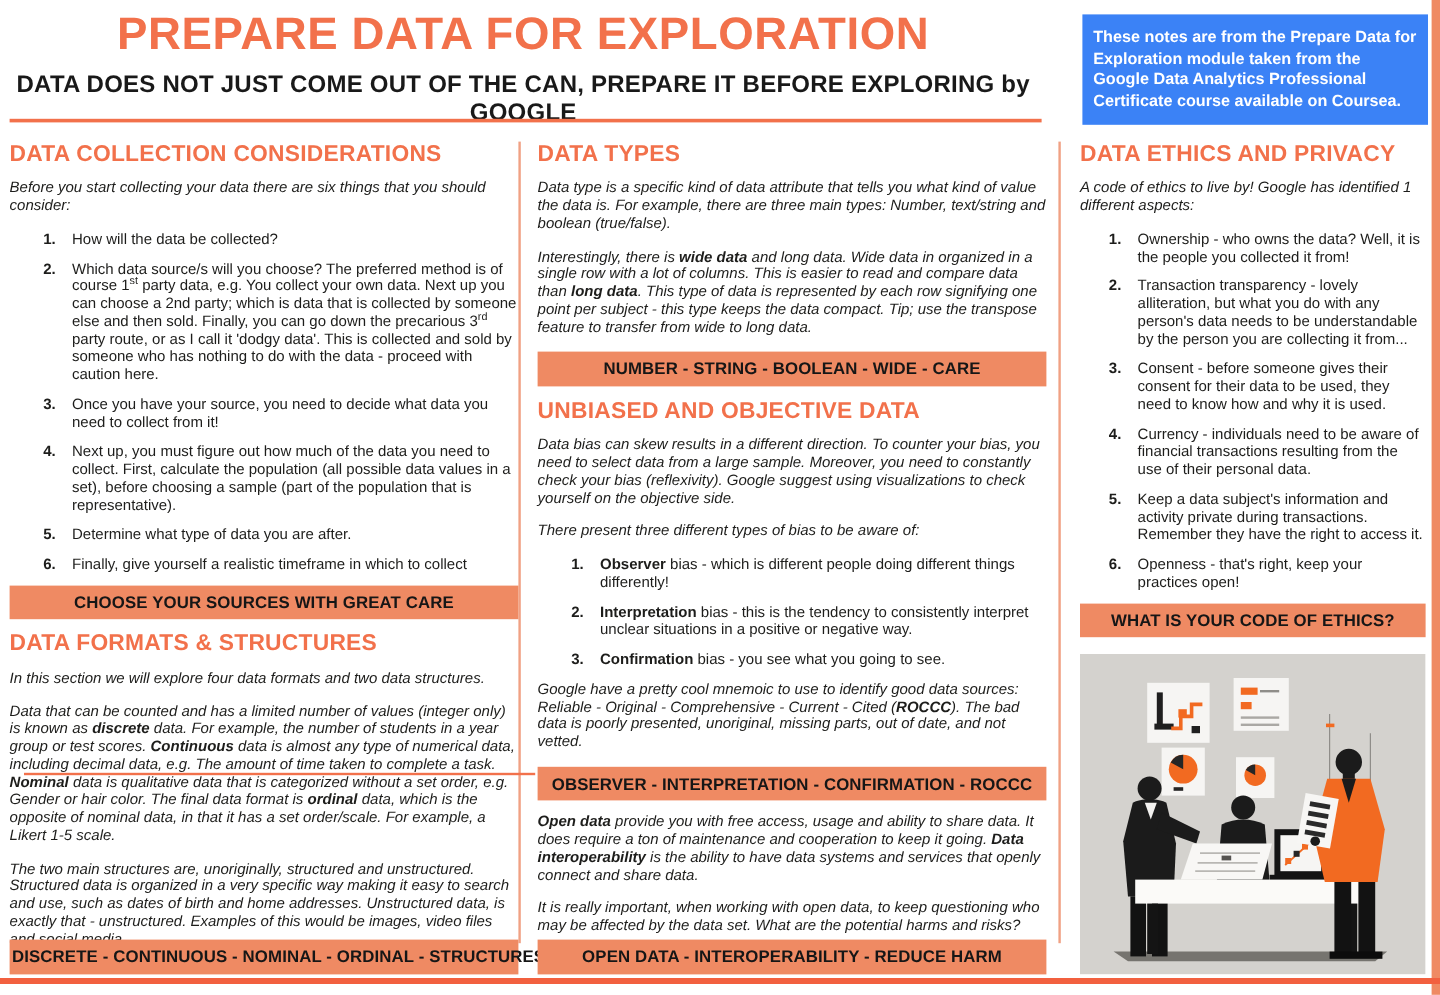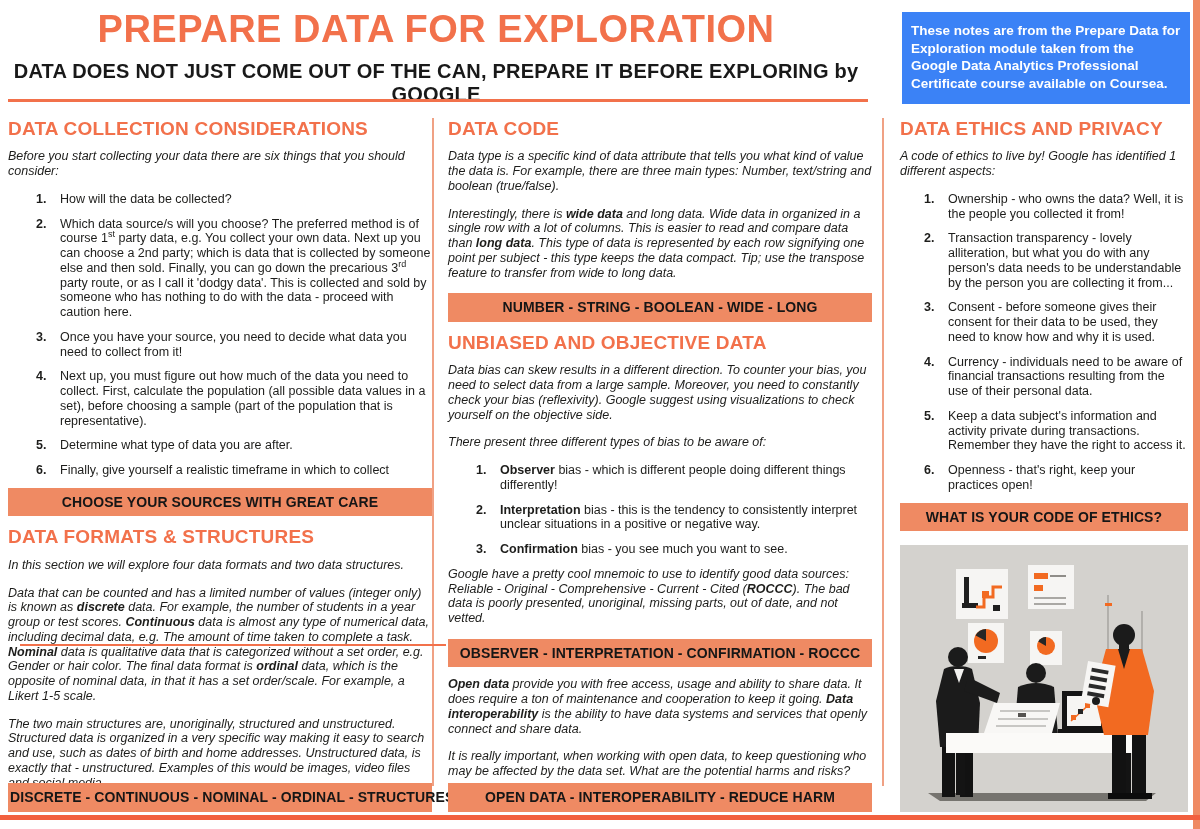--- a/index.html
+++ b/index.html
@@ -85,33 +85,33 @@
     <h2>DATA FORMATS &amp; STRUCTURES</h2>
     <p>In this section we will explore four data formats and two data structures.</p>
     <p><span>Data that can be counted and has a limited number of values (integer only) is known as </span><b>discrete</b><span> data. For example, the number of students in a year group or test scores. </span><b>Continuous</b><span> data is almost any type of numerical data, including decimal data, e.g. The amount of time taken to complete a task. </span><b>Nominal</b><span> data is qualitative data that is categorized without a set order, e.g. Gender or hair color. The final data format is </span><b>ordinal</b><span> data, which is the opposite of nominal data, in that it has a set order/scale. For example, a Likert 1-5 scale.</span></p>
     <p>The two main structures are, unoriginally, structured and unstructured. Structured data is organized in a very specific way making it easy to search and use, such as dates of birth and home addresses. Unstructured data, is exactly that - unstructured. Examples of this would be images, video files and social media.</p>
   </section>
   <div class="banner bottom">DISCRETE - CONTINUOUS - NOMINAL - ORDINAL - STRUCTURES</div>
 </div>
 
 <div class="col" id="col2">
   <section>
-    <h2>DATA CODE</h2>
+    <h2>DATA TYPES</h2>
     <p>Data type is a specific kind of data attribute that tells you what kind of value the data is. For example, there are three main types: Number, text/string and boolean (true/false).</p>
     <p><span>Interestingly, there is </span><b>wide data</b><span> and long data. Wide data in organized in a single row with a lot of columns. This is easier to read and compare data than </span><b>long data</b><span>. This type of data is represented by each row signifying one point per subject - this type keeps the data compact. Tip; use the transpose feature to transfer from wide to long data.</span></p>
-    <div class="banner">NUMBER - STRING - BOOLEAN - WIDE - LONG</div>
+    <div class="banner">NUMBER - STRING - BOOLEAN - WIDE - CARE</div>
   </section>
   <section>
     <h2>UNBIASED AND OBJECTIVE DATA</h2>
     <p>Data bias can skew results in a different direction. To counter your bias, you need to select data from a large sample. Moreover, you need to constantly check your bias (reflexivity). Google suggest using visualizations to check yourself on the objective side.</p>
     <p>There present three different types of bias to be aware of:</p>
     <ol>
         <li><b>Observer</b><span> bias - which is different people doing different things differently!</span></li>
         <li><b>Interpretation</b><span> bias - this is the tendency to consistently interpret unclear situations in a positive or negative way.</span></li>
-        <li><b>Confirmation</b><span> bias - you see much you want to see.</span></li>
+        <li><b>Confirmation</b><span> bias - you see what you going to see.</span></li>
       </ol>
     <p><span>Google have a pretty cool mnemoic to use to identify good data sources: Reliable - Original - Comprehensive - Current - Cited (</span><b>ROCCC</b><span>). The bad data is poorly presented, unoriginal, missing parts, out of date, and not vetted.</span></p>
     <div class="banner">OBSERVER - INTERPRETATION - CONFIRMATION - ROCCC</div>
   </section>
   <section>
     <p><b>Open data</b><span> provide you with free access, usage and ability to share data. It does require a ton of maintenance and cooperation to keep it going. </span><b>Data interoperability</b><span> is the ability to have data systems and services that openly connect and share data.</span></p>
     <p>It is really important, when working with open data, to keep questioning who may be affected by the data set. What are the potential harms and risks?</p>
   </section>
   <div class="banner bottom">OPEN DATA - INTEROPERABILITY - REDUCE HARM</div>
 </div>

